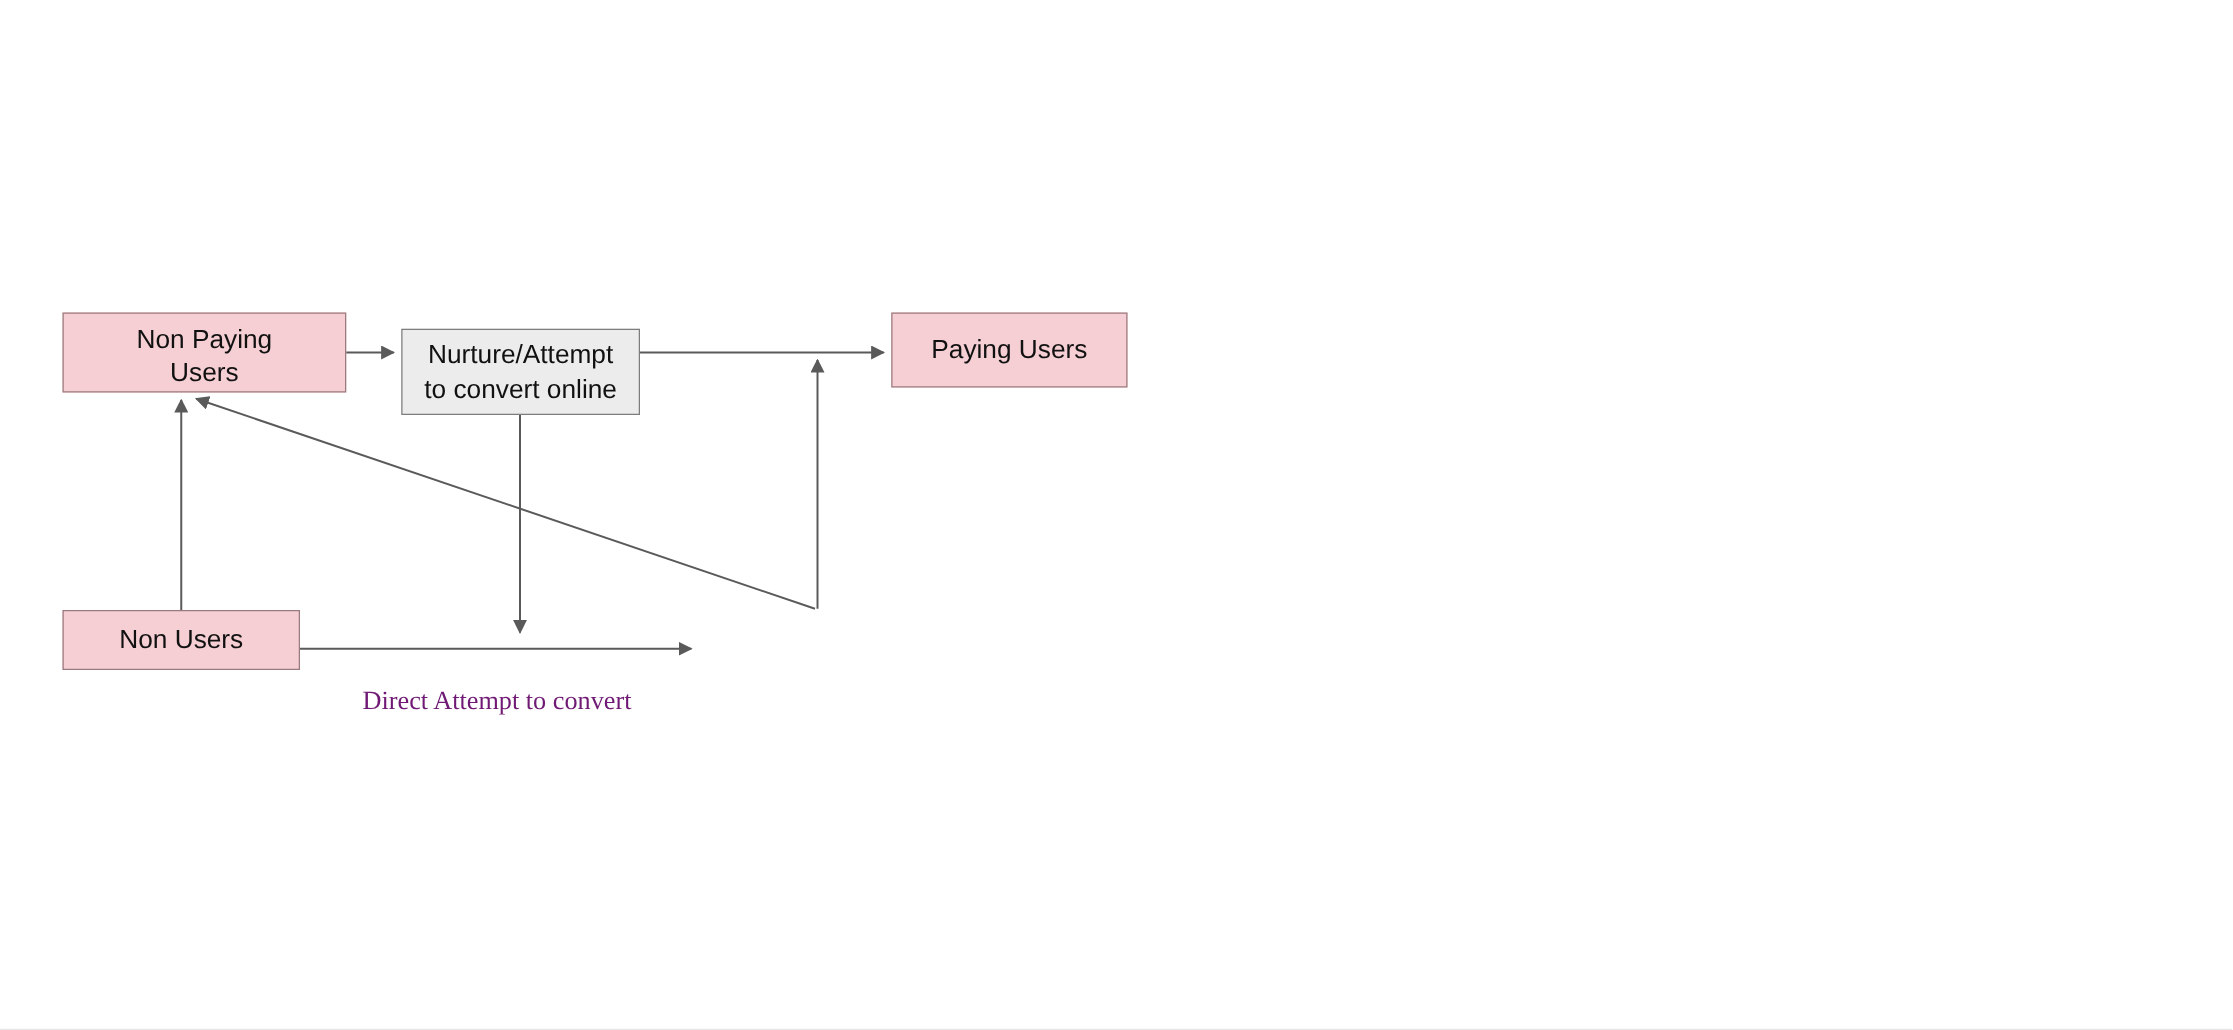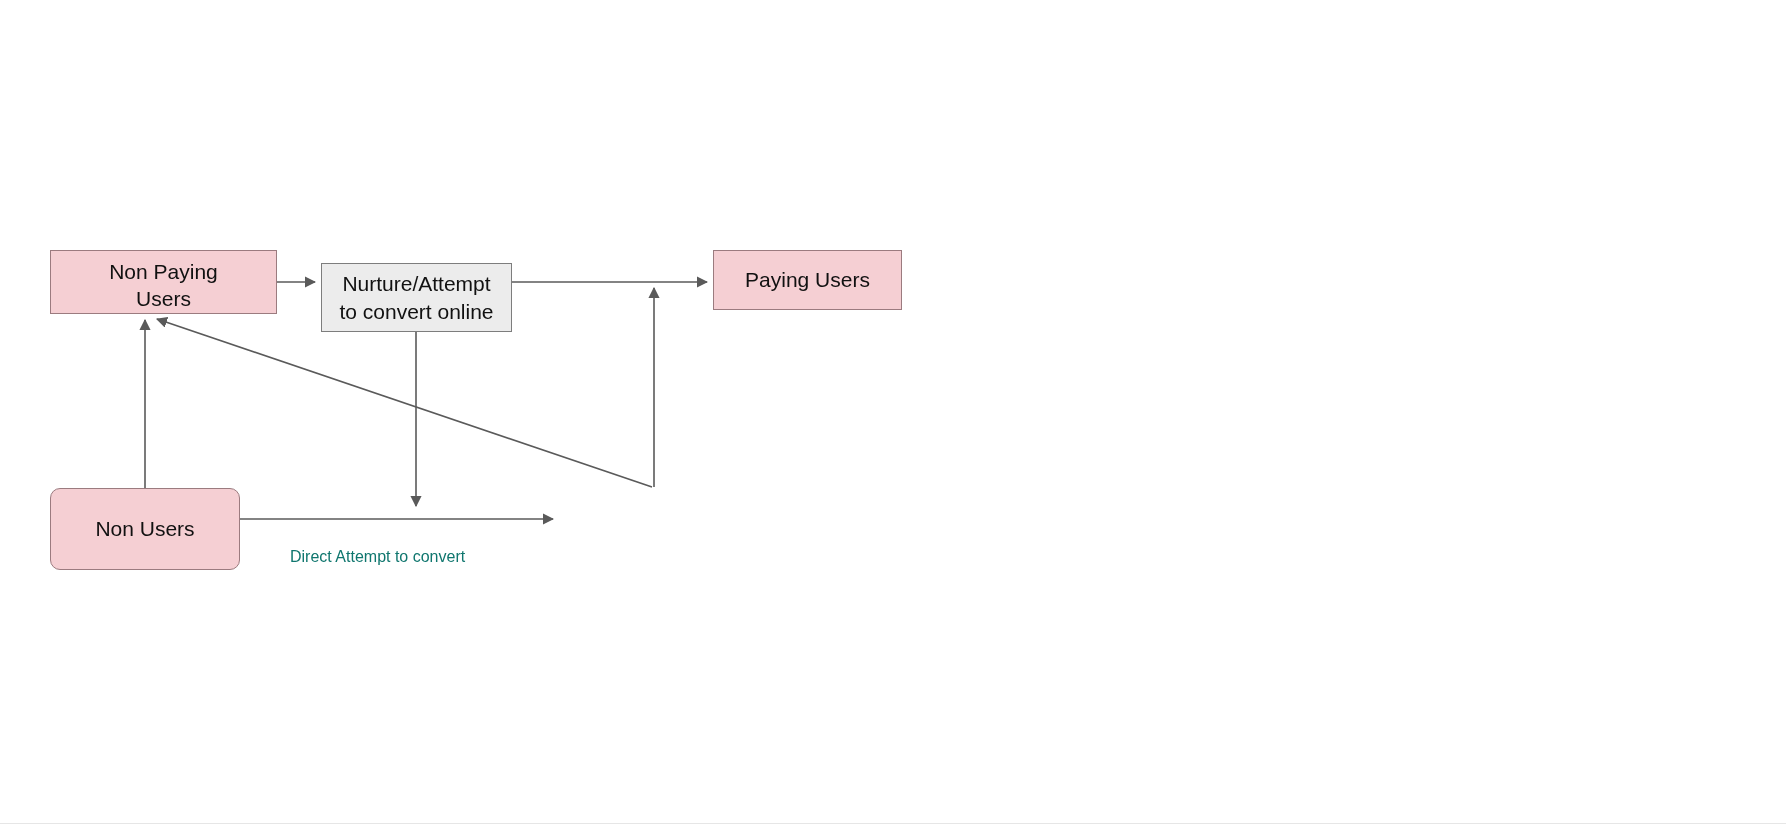--- a/index.html
+++ b/index.html
@@ -46,24 +46,24 @@
     background: #ececec;
     border-color: #7d7d7d;
     margin-top: 14px;
   }
   .node-label {
     display: block;
     white-space: pre-line;
   }
   .edge-label {
     position: absolute;
-    font-size: 16px;
-    color: #0f766e;
+    font-size: 21px;
+    color: #701a75;
     white-space: pre-line;
-    font-family: Liberation Sans, sans-serif;
+    font-family: Liberation Serif, serif;
   }
   #lane-label {
     position: absolute;
     left: 48px;
     top: 330px;
     width: 150px;
     height: 150px;
   }
   .bottom-rule {
     position: absolute;
@@ -108,21 +108,21 @@
 
   <div class="node node-gray" style="left:321px; top:249px; width:191px; height:69px;">
     <span class="node-label">Nurture/Attempt
 to convert online</span>
   </div>
 
   <div class="node node-pink" style="left:713px; top:250px; width:189px; height:60px;">
     <span class="node-label">Paying Users</span>
   </div>
 
-  <div class="node node-pink" style="left:50px; top:488px; width:190px; height:82px;border-radius:10px;">
+  <div class="node node-pink" style="left:50px; top:488px; width:190px; height:48px;">
     <span class="node-label">Non Users</span>
   </div>
 
 
   <div id="lane-label">
     
   </div>
 
   <div class="edge-label" style="left:290px; top:548px;">Direct Attempt to convert</div>
 

